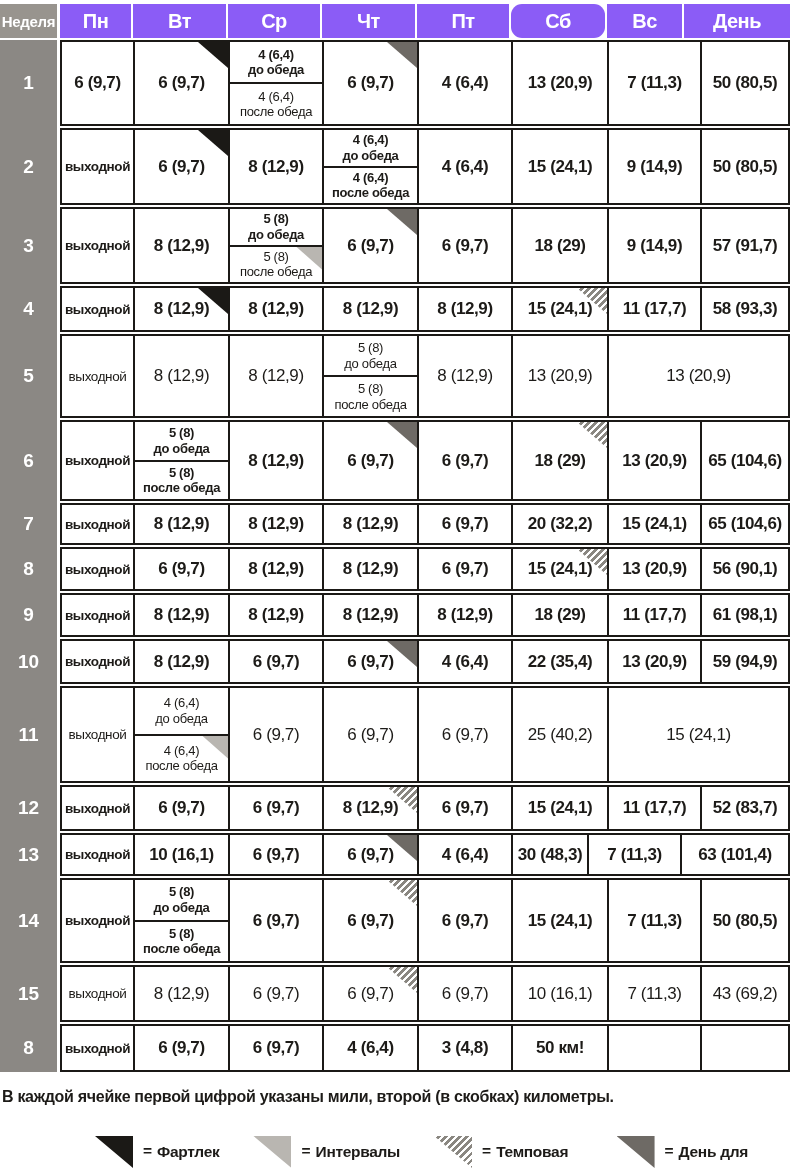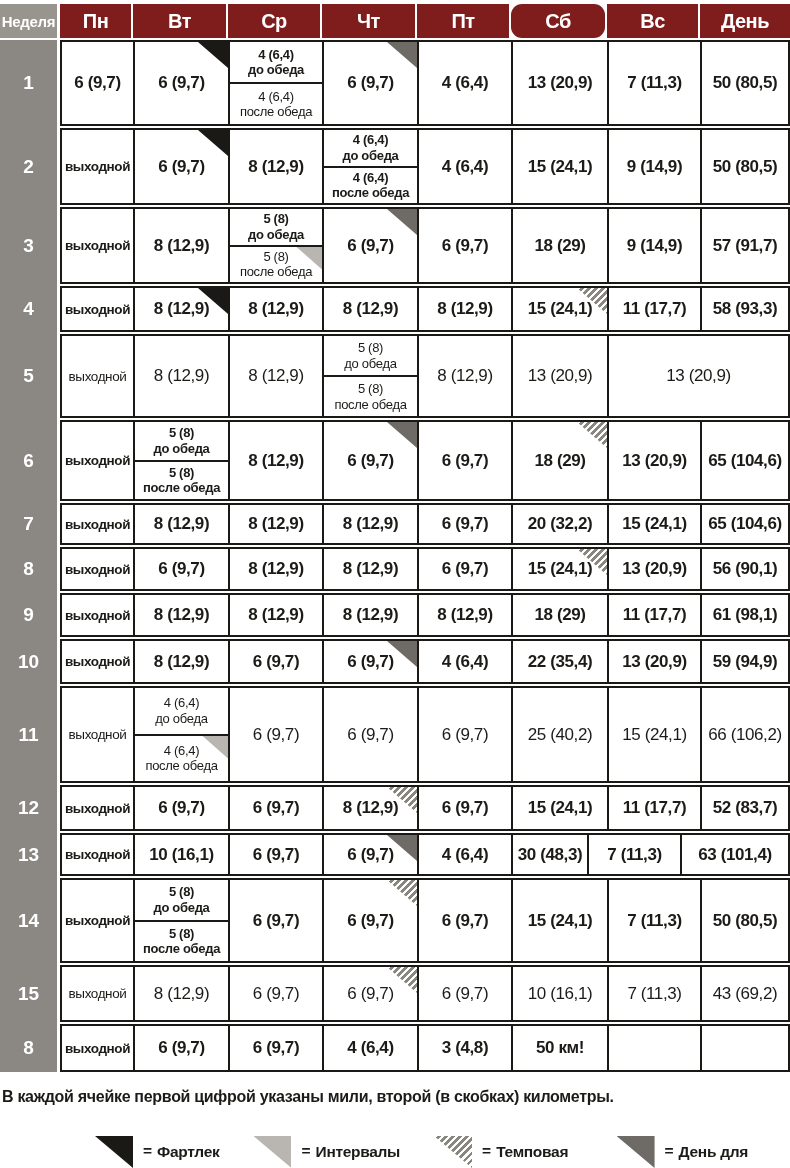--- a/index.html
+++ b/index.html
@@ -10,21 +10,21 @@
   .weekcol{width:57px;flex:0 0 57px;display:flex;flex-direction:column;}
   .weekhdr{height:34px;background:#98948e;color:#fff;font-weight:bold;font-size:15px;
            display:flex;align-items:center;justify-content:center;letter-spacing:-0.3px;}
   .weekstrip{margin-top:2px;background:#8b8884;display:flex;flex-direction:column;}
   .weeknum{display:flex;align-items:center;justify-content:center;color:#fff;
            font-weight:bold;font-size:19px;margin-top:2px;}
   .weeknum:first-child{margin-top:0;}
   
   .main{flex:1;margin-left:3px;display:flex;flex-direction:column;}
   .dayhdr{display:flex;height:34px;margin-bottom:2px;}
-  .dh{background:#7f1d1d;color:#fff;font-weight:bold;font-size:20px;display:flex;
+  .dh{background:#8b5cf6;color:#fff;font-weight:bold;font-size:20px;display:flex;
       align-items:center;justify-content:center;margin-right:2px;letter-spacing:-0.5px;}
   .dh:last-child{margin-right:0;flex:1;}
   .row{display:flex;border:2px solid #1b1916;box-sizing:border-box;margin-top:2px;background:#fff;}
   .row:first-child{margin-top:0;}
   .cell{border-right:2px solid #1b1916;box-sizing:border-box;position:relative;display:flex;
         align-items:center;justify-content:center;font-size:17px;font-weight:bold;
         letter-spacing:-0.4px;text-align:center;}
   .cell:last-child{border-right:none;flex:1;}
   .row.light .cell{font-weight:normal;}
   .rest-label{font-size:13.5px;}
@@ -79,21 +79,21 @@
         </div>
     </div>
     <div class="main">
       <div class="dayhdr">
           <div class="dh" style="width: 71px;">Пн</div>
           <div class="dh" style="width: 93px;">Вт</div>
           <div class="dh" style="width: 92px;">Ср</div>
           <div class="dh" style="width: 93px;">Чт</div>
           <div class="dh" style="width: 92px;">Пт</div>
           <div class="dh" style="width: 94px; border-radius: 11px;">Сб</div>
-          <div class="dh" style="width: 91px;">Вс</div>
+          <div class="dh" style="width: 75px;">Вс</div>
           <div class="dh">День</div>
         </div>
       <div class="tbody">
           <div class="row" style="height: 86px;">
             <div class="cell" style="width: 73px;">
               <span>6 (9,7)</span>
             </div>
             <div class="cell" style="width: 95px;">
               <span>6 (9,7)</span>
               <div class="tri black"></div>
@@ -415,23 +415,20 @@
               <span>6 (9,7)</span>
             </div>
             <div class="cell" style="width: 94px;">
               <span>6 (9,7)</span>
             </div>
             <div class="cell" style="width: 96px;">
               <span>25 (40,2)</span>
             </div>
             <div class="cell" style="width: 93px;">
               <span>15 (24,1)</span>
-            </div>
-            <div class="cell">
-              <span>66 (106,2)</span>
             </div>
           </div>
           <div class="row" style="height: 46px;">
             <div class="cell" style="width: 73px;">
               <span class="rest-label">выходной</span>
             </div>
             <div class="cell" style="width: 95px;">
               <span>6 (9,7)</span>
             </div>
             <div class="cell" style="width: 94px;">

